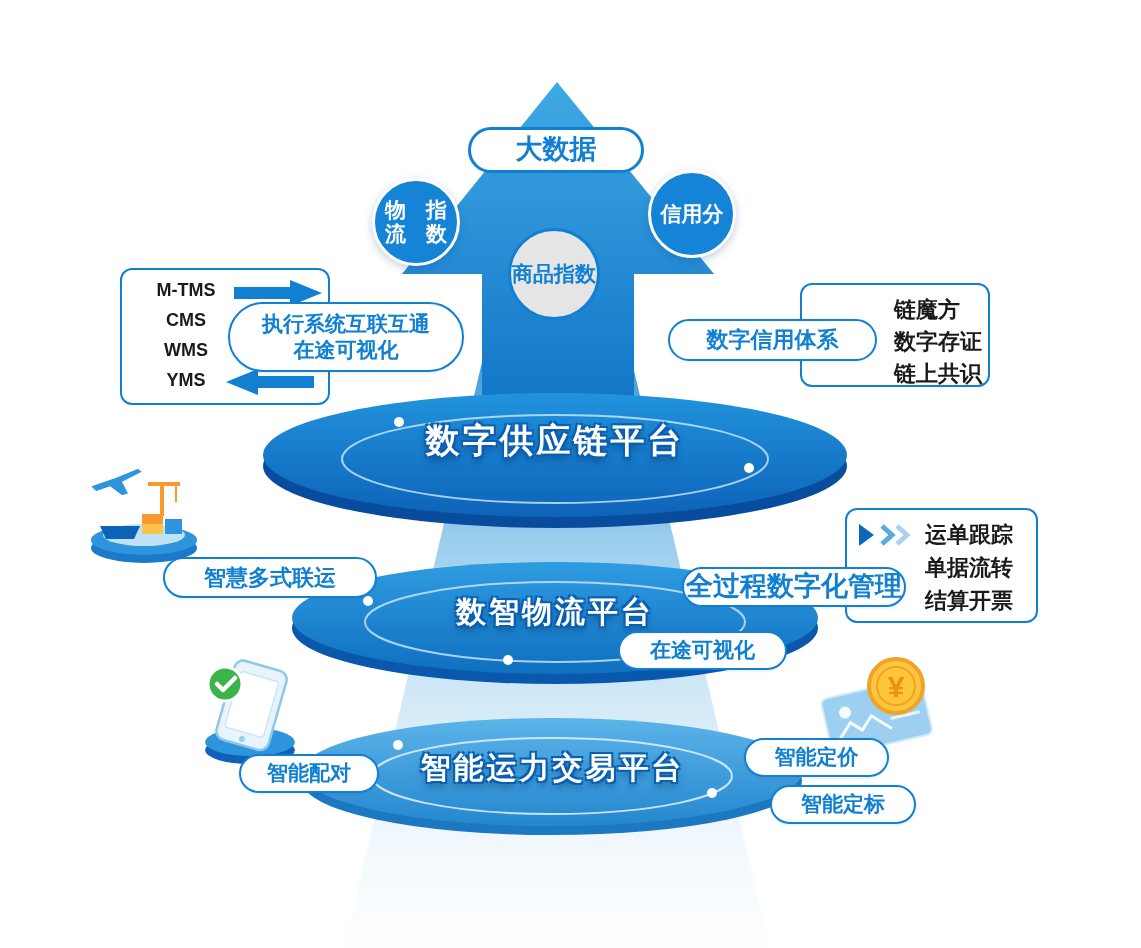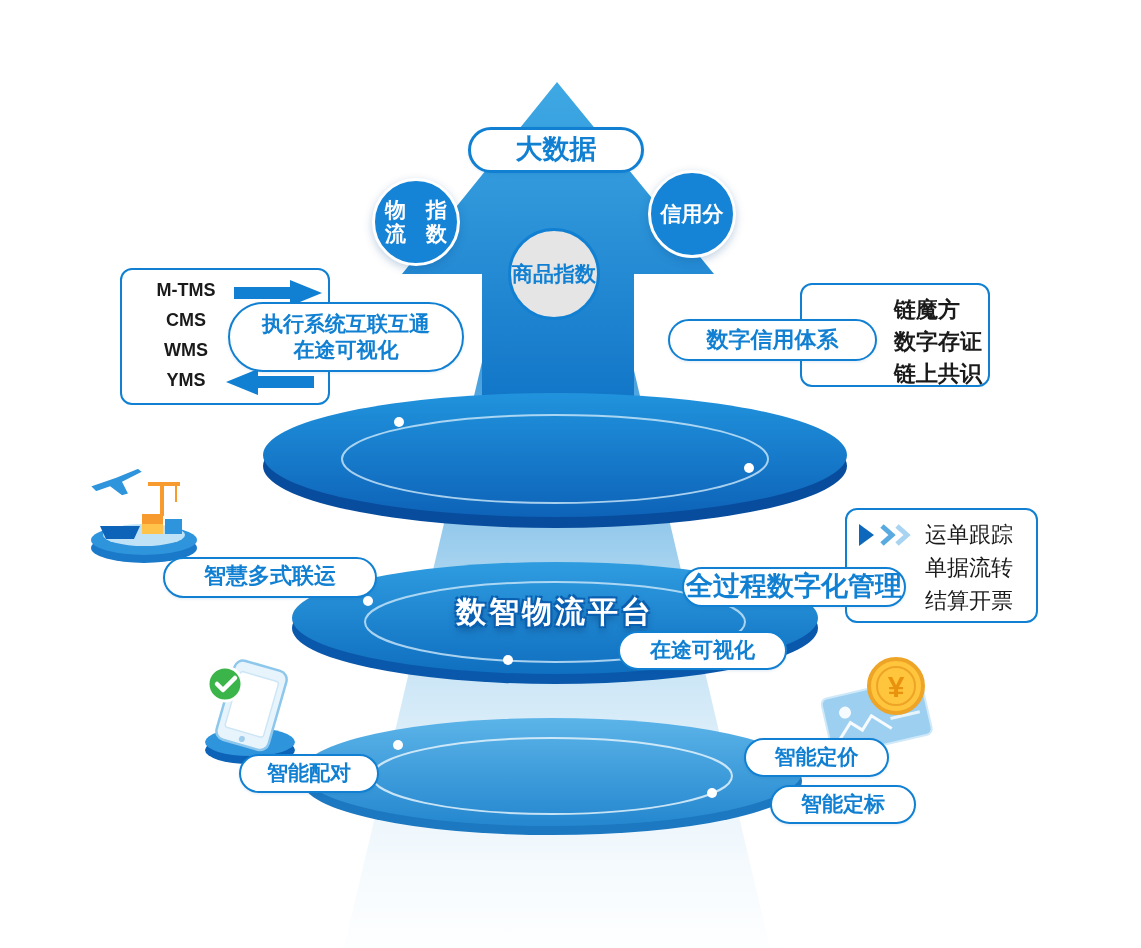--- a/index.html
+++ b/index.html
@@ -33,21 +33,21 @@
 
   .sys-col {
     position:absolute; left:8px; top:5px; width:112px; display:flex; flex-direction:column;
     align-items:center; font-size:18px; font-weight:bold; color:#1a1a1a; line-height:30px;
   }
   .credit-col {
     position:absolute; left:92px; top:9px; font-size:22px; font-weight:bold;
     color:#1a1a1a; line-height:32px;
   }
   .waybill-col {
-    position:absolute; left:78px; top:8px; font-size:22px; font-weight:normal;
+    position:absolute; left:78px; top:8px; font-size:22px; font-weight:bold;
     color:#1a1a1a; line-height:33px;
   }
   .icon-abs { position:absolute; z-index:3; }
   .in-panel-svg { position:absolute; }
 </style>
 </head>
 <body>
 
 <div class="canvas">
 
@@ -145,36 +145,38 @@
 
   <div class="panel" style="left:800px;top:283px;width:190px;height:104px;">
     <div class="credit-col">
       <div>链魔方</div>
       <div>数字存证</div>
       <div>链上共识</div>
     </div>
   </div>
   <div class="pill" style="left:668px;top:319px;width:209px;height:42px;font-size:22px;">数字信用体系</div>
 
+  <div class="platform-label" style="left:355px;top:418px;width:400px;font-size:34px;">数字供应链平台</div>
   <div class="platform-label" style="left:405px;top:592px;width:300px;font-size:30px;">数智物流平台</div>
+  <div class="platform-label" style="left:385px;top:748px;width:335px;font-size:30px;">智能运力交易平台</div>
 
   <div class="panel" style="left:845px;top:508px;width:193px;height:115px;">
     <svg class="in-panel-svg" style="left:12px;top:14px;" width="62" height="22">
       <path d="M0 0 L15 11 L0 22 Z" fill="#0d68bb"></path>
       <path d="M23 2 L33 11 L23 20" stroke="#58aae0" stroke-width="5" fill="none"></path>
       <path d="M38 2 L48 11 L38 20" stroke="#a9d4f1" stroke-width="5" fill="none"></path>
     </svg>
     <div class="waybill-col">
       <div>运单跟踪</div>
       <div>单据流转</div>
       <div>结算开票</div>
     </div>
   </div>
 
-  <div class="pill" style="left:163px;top:557px;width:214px;height:41px;font-size:22px;font-family:Liberation Mono, monospace;">智慧多式联运</div>
+  <div class="pill" style="left:163px;top:557px;width:214px;height:41px;font-size:22px;">智慧多式联运</div>
   <div class="pill" style="left:682px;top:567px;width:224px;height:40px;font-size:27px;">全过程数字化管理</div>
   <div class="pill" style="left:618px;top:631px;width:169px;height:39px;font-size:21px;">在途可视化</div>
   <div class="pill" style="left:239px;top:754px;width:140px;height:39px;font-size:21px;">智能配对</div>
   <div class="pill" style="left:744px;top:738px;width:145px;height:39px;font-size:21px;">智能定价</div>
   <div class="pill" style="left:770px;top:785px;width:146px;height:39px;font-size:21px;">智能定标</div>
 
   <svg class="icon-abs" style="left:82px;top:448px;" width="126" height="118" viewBox="0 0 126 118">
     <ellipse cx="62" cy="100" rx="53" ry="15" fill="#1b79c9"></ellipse>
     <ellipse cx="62" cy="92" rx="53" ry="15" fill="#2e94dc"></ellipse>
     <ellipse cx="62" cy="87" rx="41" ry="11" fill="#bfe2f7"></ellipse>

